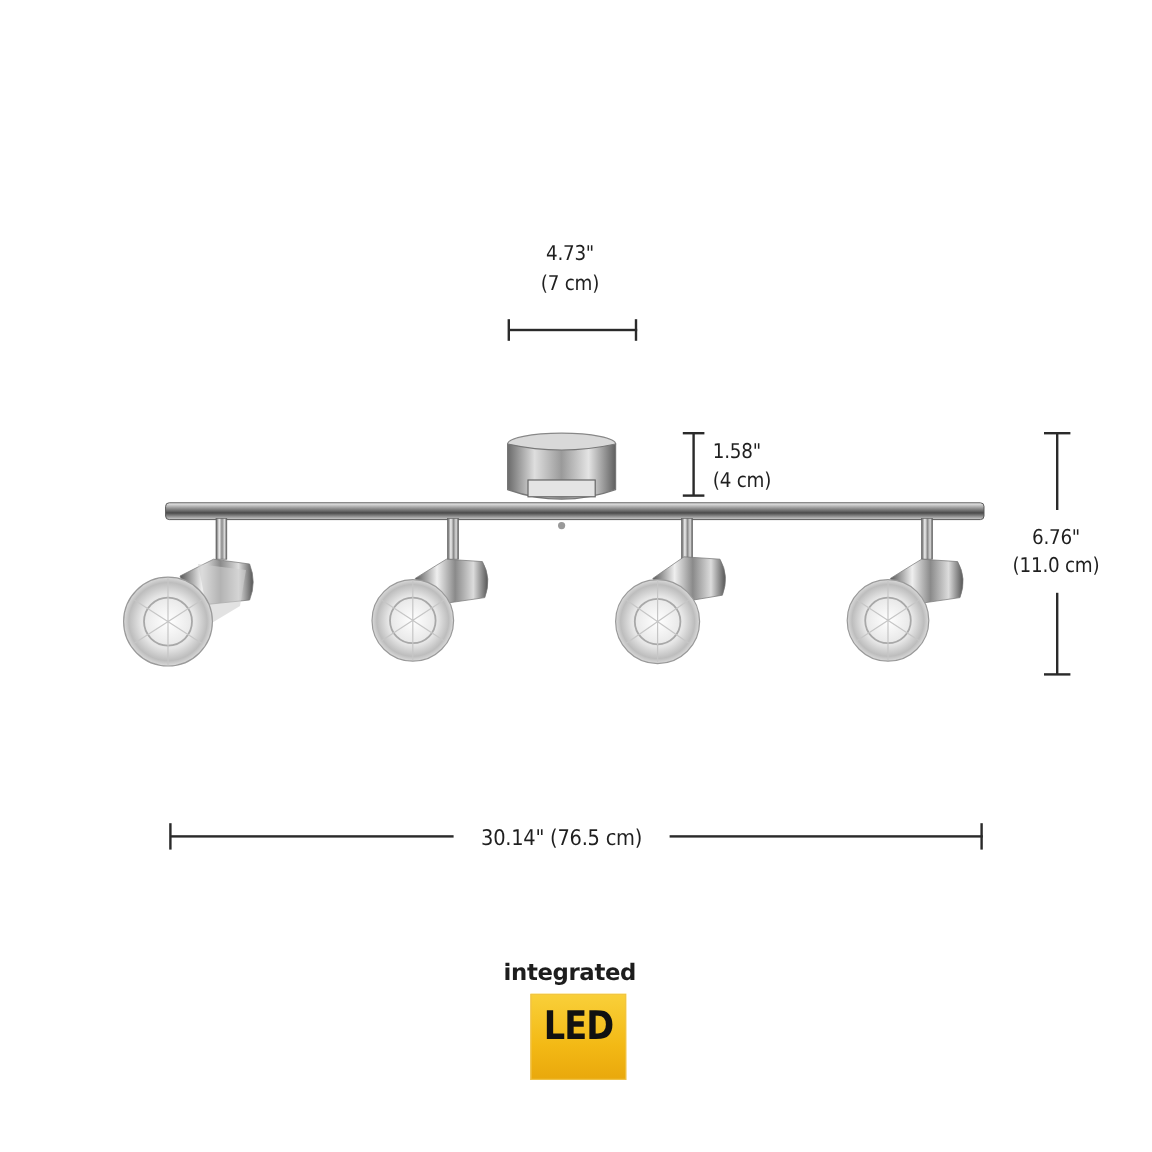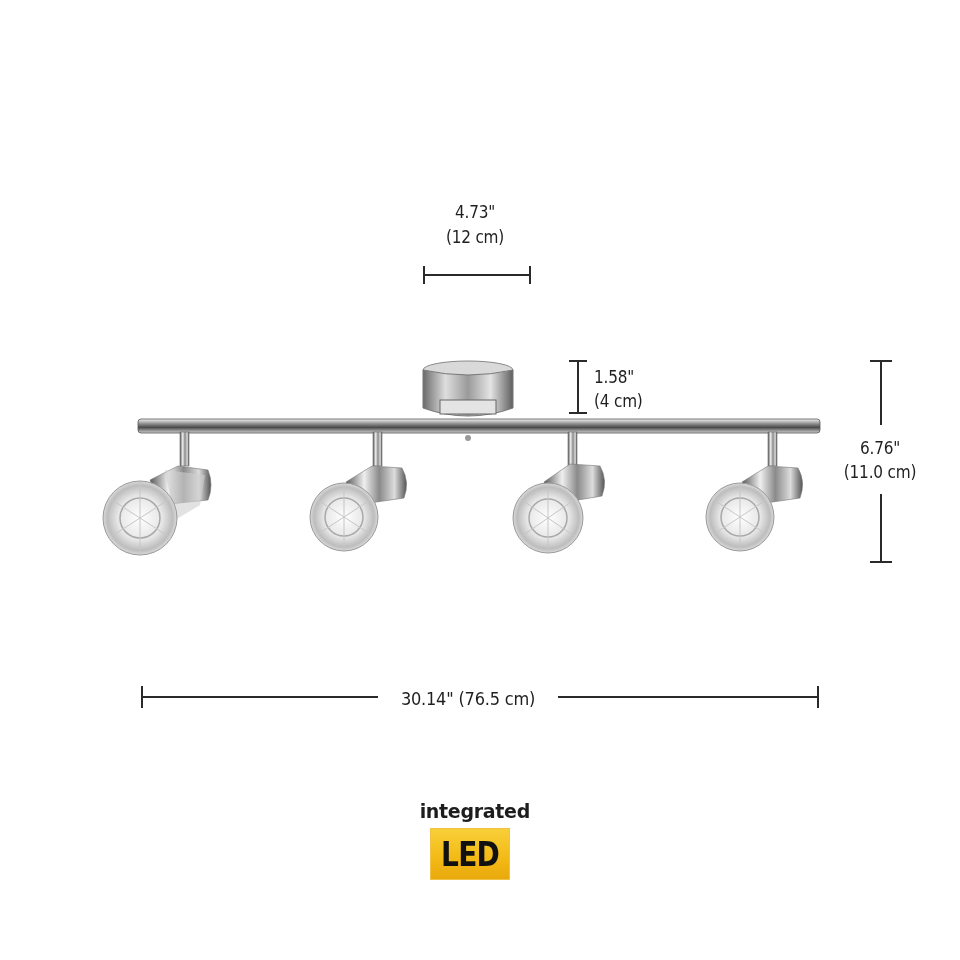--- a/index.html
+++ b/index.html
@@ -1,31 +1,31 @@
 <!DOCTYPE html>
 <html><head>
 <meta charset="utf-8">
 <style>
   html,body{margin:0;padding:0;background:#ffffff;}
   body{width:960px;height:960px;position:relative;overflow:hidden;font-family:"DejaVu Sans Condensed","DejaVu Sans","Liberation Sans",sans-serif;color:#1a1a1a;}
   .abs{position:absolute;}
   .dimtext{font-size:17px;line-height:22px;text-align:center;color:#1f1f1f;letter-spacing:-0.2px;}
   .hline{position:absolute;height:2px;background:#2a2a2a;}
   .vline{position:absolute;width:2px;background:#2a2a2a;}
-  .led-badge{position:absolute;left:430px;top:828px;width:80px;height:52px;
+  .led-badge{position:absolute;left:442px;top:828px;width:80px;height:72px;
     background:linear-gradient(180deg,#f9d03a 0%,#f3b915 60%,#e9a80c 100%);
     box-shadow:0 0 0 1px #f0c246 inset;}
   .led-text{position:absolute;left:0;right:0;top:7px;text-align:center;font-family:"DejaVu Sans","Liberation Sans",sans-serif;font-weight:bold;font-size:33px;color:#111;letter-spacing:-1px;transform:scaleX(0.85);}
   .integrated{position:absolute;left:390px;top:800px;width:140px;text-align:right;font-family:"DejaVu Sans","Liberation Sans",sans-serif;font-weight:bold;font-size:19px;color:#1d1d1d;letter-spacing:-0.3px;}
 </style>
 </head>
 <body>
 
 <div class="abs dimtext" style="left:420px;top:201px;width:110px;">4.73"</div>
-<div class="abs dimtext" style="left:420px;top:226px;width:110px;">(12 cm)</div>
+<div class="abs dimtext" style="left:420px;top:226px;width:110px;">(7 cm)</div>
 <div>
   <div class="hline" style="left:424px;top:274px;width:107px;"></div>
   <div class="vline" style="left:423px;top:266px;height:18px;"></div>
   <div class="vline" style="left:529px;top:266px;height:18px;"></div>
 </div>
 
 <div>
   <div class="vline" style="left:577px;top:361px;height:52px;"></div>
   <div class="hline" style="left:569px;top:360px;width:18px;"></div>
   <div class="hline" style="left:569px;top:412px;width:18px;"></div>

